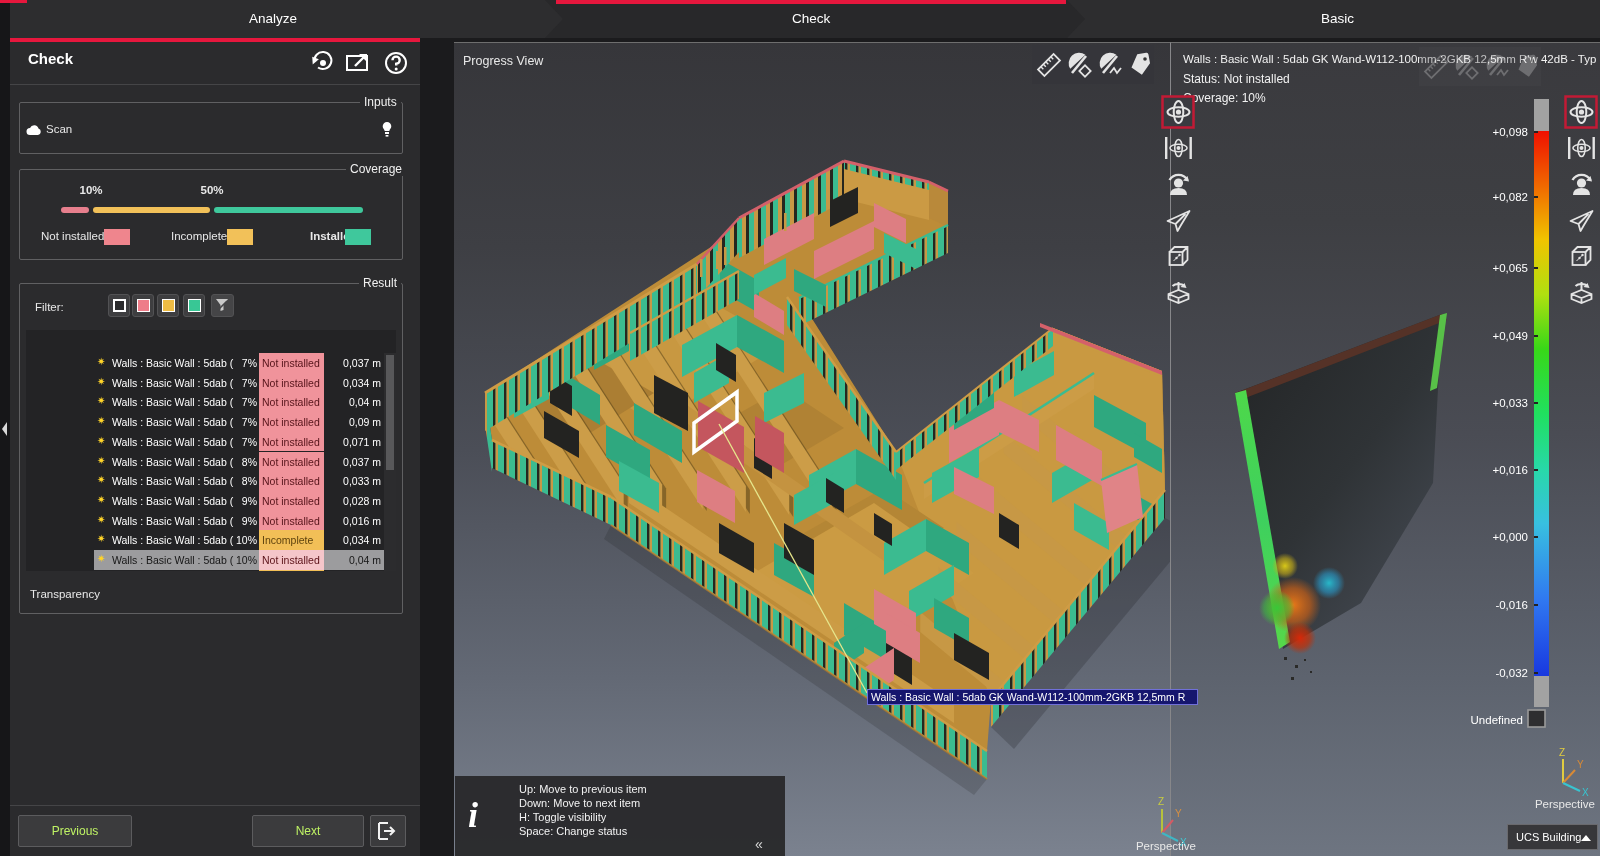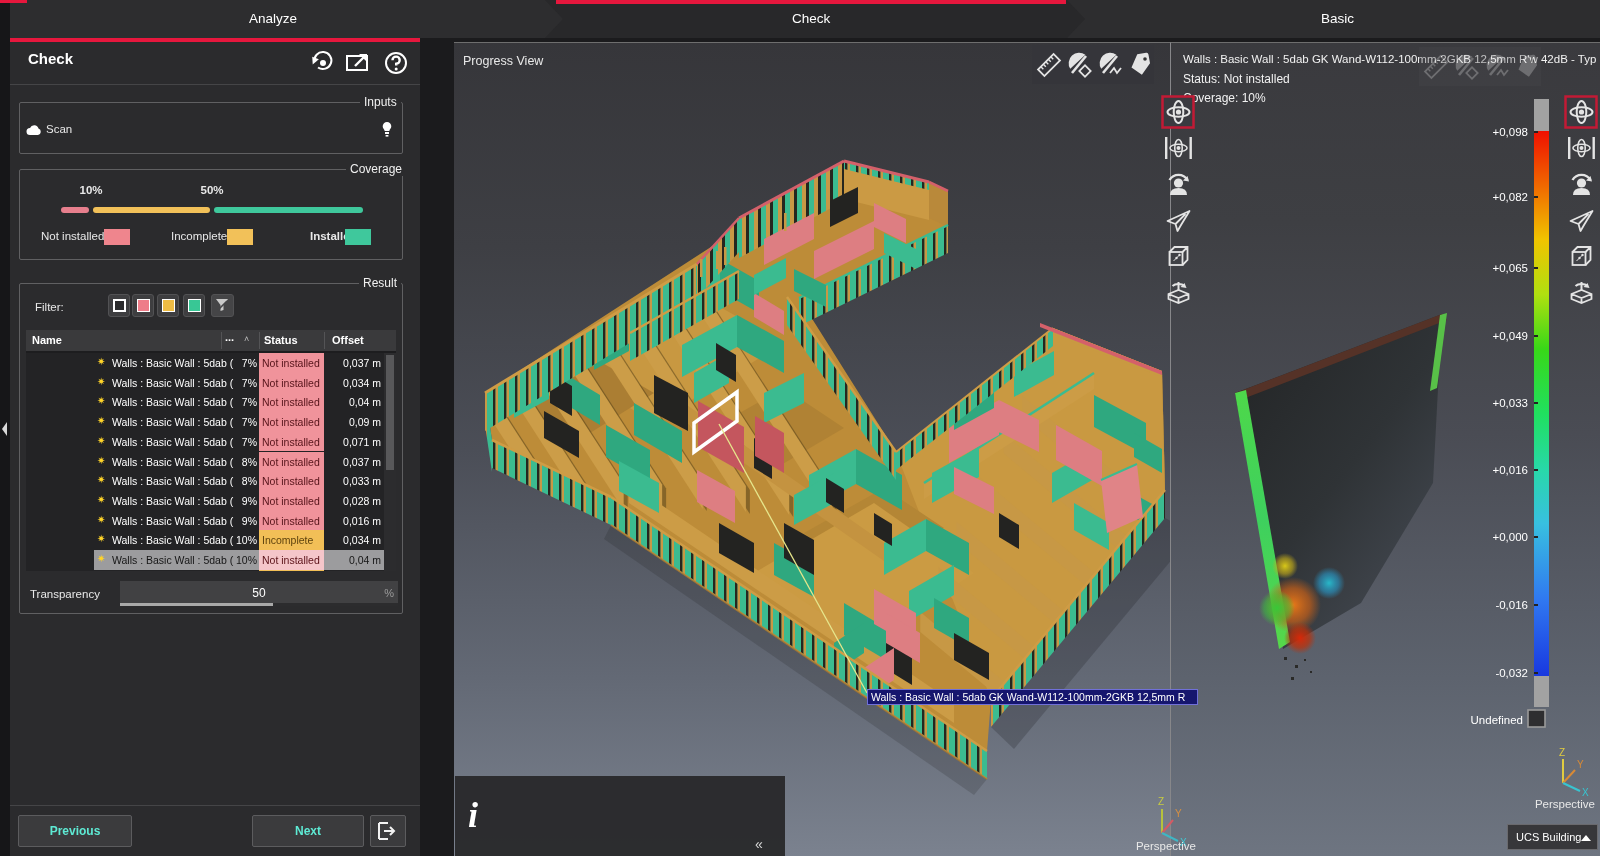--- a/index.html
+++ b/index.html
@@ -23,21 +23,21 @@
   .ltxt{position:absolute;font-size:11.5px;color:#e8e8e8;}
   
   #tbl{left:16px;top:288px;width:370px;height:241px;background:#232325;font-size:10.5px;white-space:nowrap;}
   .trow{position:absolute;left:0;width:357px;height:19.7px;}
   .tname{position:absolute;left:86px;top:4px;color:#fff;}
   .tstar{position:absolute;left:71px;top:3px;color:#ffd42a;font-size:10px;}
   .tpct{position:absolute;left:201px;top:4px;width:30px;text-align:right;color:#fff;}
   .tstat{position:absolute;left:233px;top:0;width:64.5px;height:19.7px;background:#f0939b;color:#55141a;padding:4px 0 0 3px;box-sizing:border-box;overflow:hidden;}
   .toff{position:absolute;left:302px;top:4px;width:53px;text-align:right;color:#fff;}
   .btn{position:absolute;background:#3b3b3d;border:1px solid #5c5c5e;border-radius:2px;
-       color:#5eead4;font-size:12px;text-align:center;font-weight:bold;}
+       color:#bef264;font-size:12px;text-align:center;}
   
   #vp{left:424px;top:42px;width:744px;height:814px;
       background:linear-gradient(180deg,#36363a 0%,#3e3f44 25%,#4b4e57 50%,#636975 78%,#7b828f 100%);
       border-top:1px solid #6e6e6e;margin-left:30px;}
   #rp{left:1170px;top:42px;width:430px;height:814px;
       background:linear-gradient(180deg,#3a3a3e 0%,#3e3f43 22%,#4a4c54 48%,#5d636e 78%,#6e7581 100%);
       border-top:1px solid #6e6e6e;border-left:1px solid #87878a;}
   #vpov,#rpov{position:absolute;left:0;top:0;width:0;height:0;z-index:5;}
 </style>
 </head>
@@ -180,30 +180,20 @@
     <div class="abs" style="left:173px;top:252px;width:20px;height:21px;background:#3e3e40;border:1px solid #525254;border-radius:3px;"></div>
     <div class="abs" style="left:178px;top:257px;width:11px;height:11px;background:#38c795;border:1px solid #fff;"></div>
     <div class="abs" style="left:201px;top:252px;width:21px;height:21px;background:#454547;border:1px solid #525254;border-radius:3px;"></div>
     <svg class="abs" style="left:205px;top:256px" width="14" height="14">
         <path d="M1 1 L13 1 L8.5 7 L8.5 12 L5.5 13 L5.5 7 Z" fill="#c9c9c9"></path>
         <path d="M3 12 L12 3" stroke="#454547" stroke-width="1.6"></path>
       </svg>
 
     <div id="tbl" class="abs">
 
-      <div class="abs" style="left:0;top:0;width:370px;height:21px;background:#3a3a3c;border-bottom:2px solid #1d1d1f;font-size:11px;">
-        <span style="position:absolute;left:6px;top:4px;font-weight:bold;">Name</span>
-        <span style="position:absolute;left:199px;top:1px;font-weight:bold;">...</span>
-        <span style="position:absolute;left:218px;top:4px;color:#bbb;font-size:9px;">˄</span>
-        <span style="position:absolute;left:238px;top:4px;font-weight:bold;">Status</span>
-        <span style="position:absolute;left:306px;top:4px;font-weight:bold;">Offset</span>
-        <span style="position:absolute;left:195px;top:2px;width:1px;height:17px;background:#545456;"></span>
-        <span style="position:absolute;left:233px;top:2px;width:1px;height:17px;background:#545456;"></span>
-        <span style="position:absolute;left:298px;top:2px;width:1px;height:17px;background:#545456;"></span>
-      </div>
 
       <div id="rows" class="abs" style="left:0;top:23px;width:370px;height:218px;overflow:hidden;">
 <div class="trow" style="top:0.0px;">
 <span class="tstar">✷</span>
             <span class="tname">Walls : Basic Wall : 5dab (</span>
 <span class="tpct">7%</span>
 <span class="tstat">Not installed</span>
 <span class="toff">0,037 m</span>
           </div>
 <div class="trow" style="top:19.7px;">
@@ -278,26 +268,20 @@
 <span class="toff" style="color:#161616;">0,04 m</span>
           </div>
 <div style="position:absolute;left:233px;top:216.7px;width:64.5px;height:5px;background:#f2bf57;"></div>
 </div>
 
       <div class="abs" style="left:358px;top:23px;width:12px;height:218px;background:#2c2c2e;"></div>
       <div class="abs" style="left:360px;top:25px;width:8px;height:115px;background:#58585a;"></div>
     </div>
 
     <div class="ltxt" style="left:20px;top:546px;">Transparency</div>
-    <div class="abs" style="left:110px;top:539px;width:278px;height:25px;background:#414143;">
-      <div style="position:absolute;left:0;top:5px;width:100%;text-align:center;font-size:12px;">50</div>
-      <div style="position:absolute;right:4px;top:6px;font-size:11px;color:#9a9a9a;">%</div>
-      <div style="position:absolute;left:0;bottom:0;width:153px;height:3px;background:#a9a9a9;"></div>
-      <div style="position:absolute;left:153px;bottom:0;width:125px;height:3px;background:#2c2c2e;"></div>
-    </div>
 
     <div class="abs" style="left:0;top:763px;width:410px;height:1px;background:#454547"></div>
     <div class="btn" style="left:8px;top:773px;width:112px;height:30px;line-height:30px;">Previous</div>
     <div class="btn" style="left:242px;top:773px;width:110px;height:30px;line-height:30px;">Next</div>
     <div class="btn" style="left:360px;top:773px;width:34px;height:30px;">
       <svg width="20" height="18" style="margin-top:6px">
           <path d="M1 1 L10 1 M1 17 L10 17 M1 1 L1 17" stroke="#f2f2f2" stroke-width="2" fill="none"></path>
           <path d="M6 9 L16 9 M12 5 L16 9 L12 13" stroke="#f2f2f2" stroke-width="2" fill="none"></path>
         </svg>
     </div>
@@ -321,20 +305,21 @@
           <use href="#ic-person" x="17.5" y="90"></use>
           <use href="#ic-plane" x="17.5" y="126"></use>
           <use href="#ic-cube" x="17.5" y="162"></use>
           <use href="#ic-cubrot" x="17.5" y="198"></use>
         </svg>
 <div class="abs" style="left:413px;top:646px;width:331px;height:16px;background:#16166e;border:1px solid #7070d8;box-sizing:border-box;overflow:hidden;">
 <span style="position:absolute;left:3px;top:1px;font-size:10.5px;white-space:nowrap;color:#fff;">Walls : Basic Wall : 5dab GK Wand-W112-100mm-2GKB 12,5mm R</span>
         </div>
 <div class="abs" style="left:1px;top:733px;width:330px;height:81px;background:rgba(40,40,42,0.95);">
 <span style="position:absolute;left:13px;top:18px;font-family:'Liberation Serif',serif;font-style:italic;font-weight:bold;font-size:36px;color:#fff;">i</span>
+<div style="position:absolute;left:64px;top:6px;font-size:11px;line-height:14px;color:#f2f2f2;">Up: Move to previous item<br>Down: Move to next item<br>H: Toggle visibility<br>Space: Change status</div>
 <span style="position:absolute;left:300px;top:60px;font-size:14px;color:#d8d8d8;">«</span>
         </div>
 <svg class="abs" style="left:694px;top:748px" width="50" height="56">
 <path d="M14 42 L14 18" stroke="#b6c23c" stroke-width="2"></path>
 <path d="M14 42 L25 29" stroke="#d45a64" stroke-width="2"></path>
 <path d="M14 42 L30 50" stroke="#3fb6c4" stroke-width="2"></path>
 <text x="10" y="14" font-size="10" fill="#c8cc40" font-family="Liberation Sans">Z</text>
 <text x="27" y="26" font-size="10" fill="#d89040" font-family="Liberation Sans">Y</text>
 <text x="32" y="55" font-size="10" fill="#3fc8d4" font-family="Liberation Sans">X</text>
         </svg>

